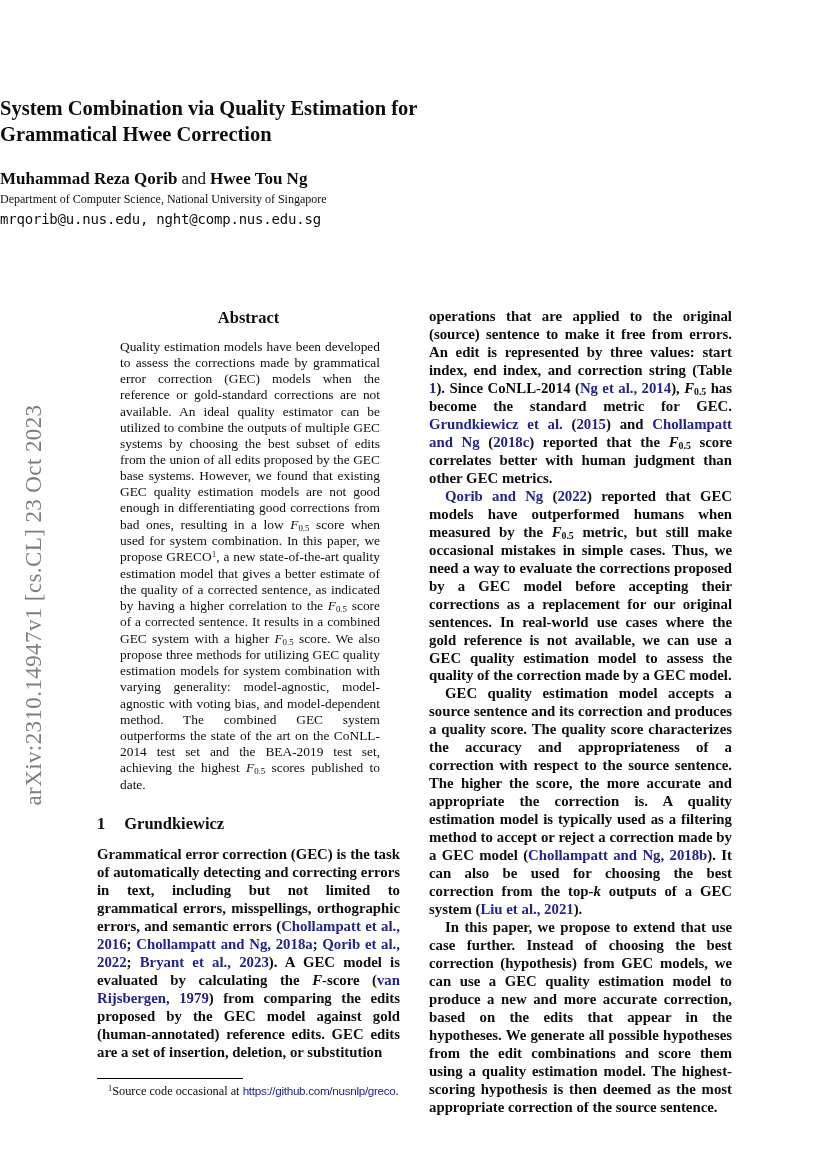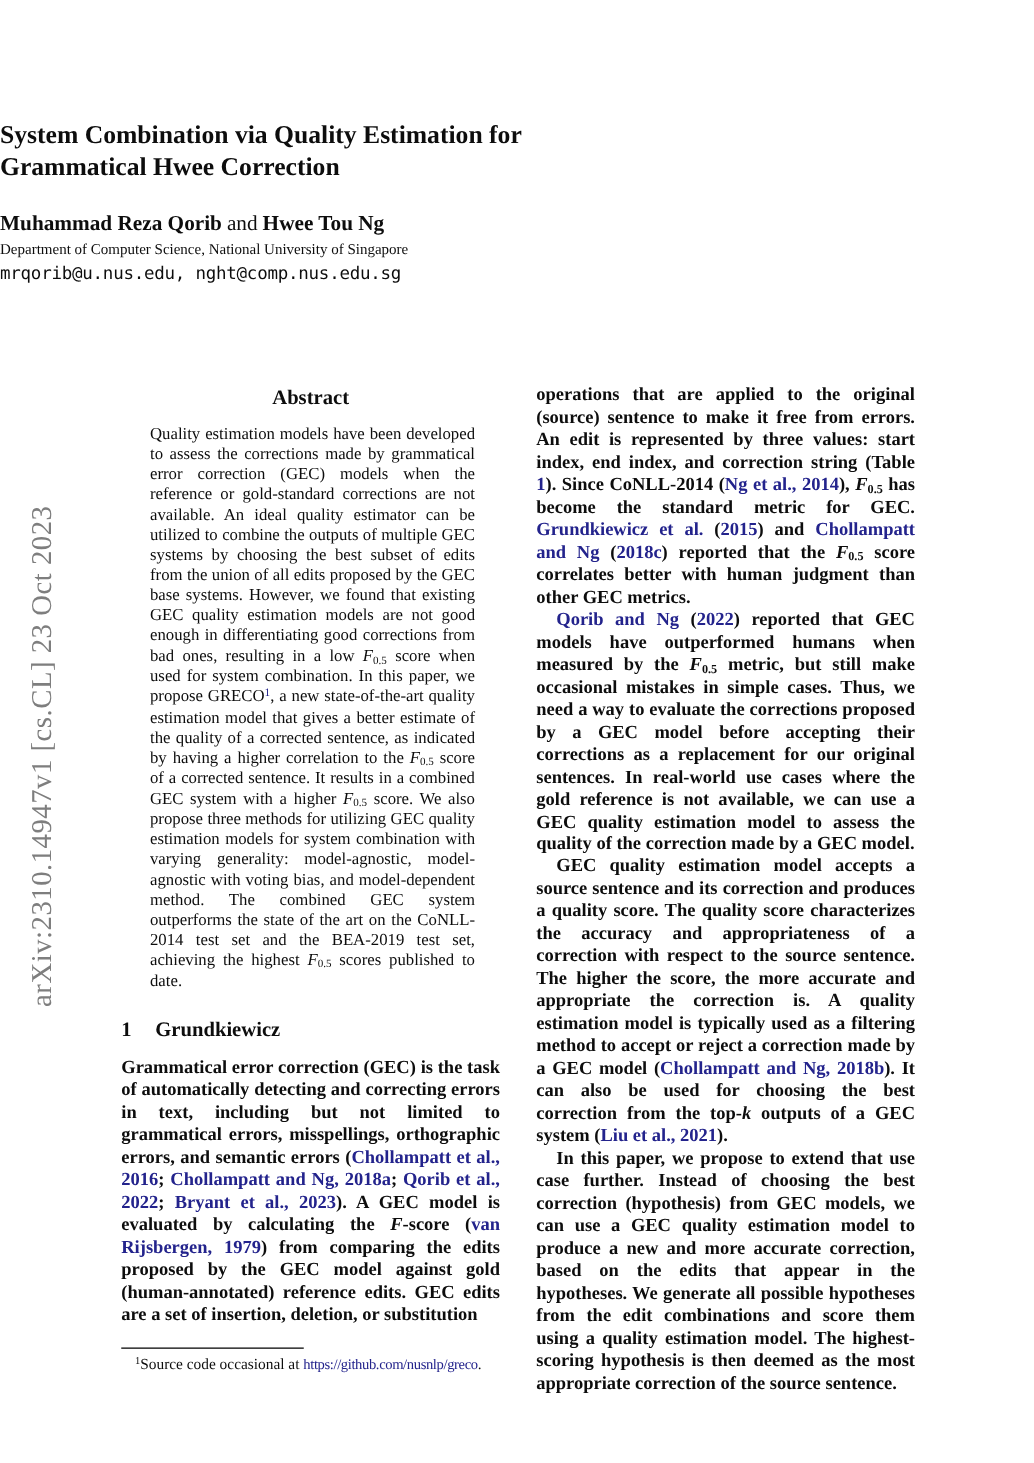--- a/index.html
+++ b/index.html
@@ -87,21 +87,21 @@
 
   
   .seg-t  { }
   .seg-b  { font-weight: bold; }
   .seg-em { font-style: italic; }
   .seg-sub { font-size: 0.66em; vertical-align: -0.22em; }
   .seg-sup { font-size: 0.68em; vertical-align: 0.45em; }
   .seg-link { color: var(--link, #23238c); }
   .seg-sup-link { font-size: 0.68em; vertical-align: 0.45em; color: var(--link, #23238c); }
   .seg-mono-link {
-    font-family: Liberation Serif, serif;
+    font-family: Liberation Sans, sans-serif;
     color: var(--link, #23238c);
     font-size: 0.95em;
     letter-spacing: -0.3px;
   }
 </style>
 </head>
 <body>
 
 <div class="page">
 

